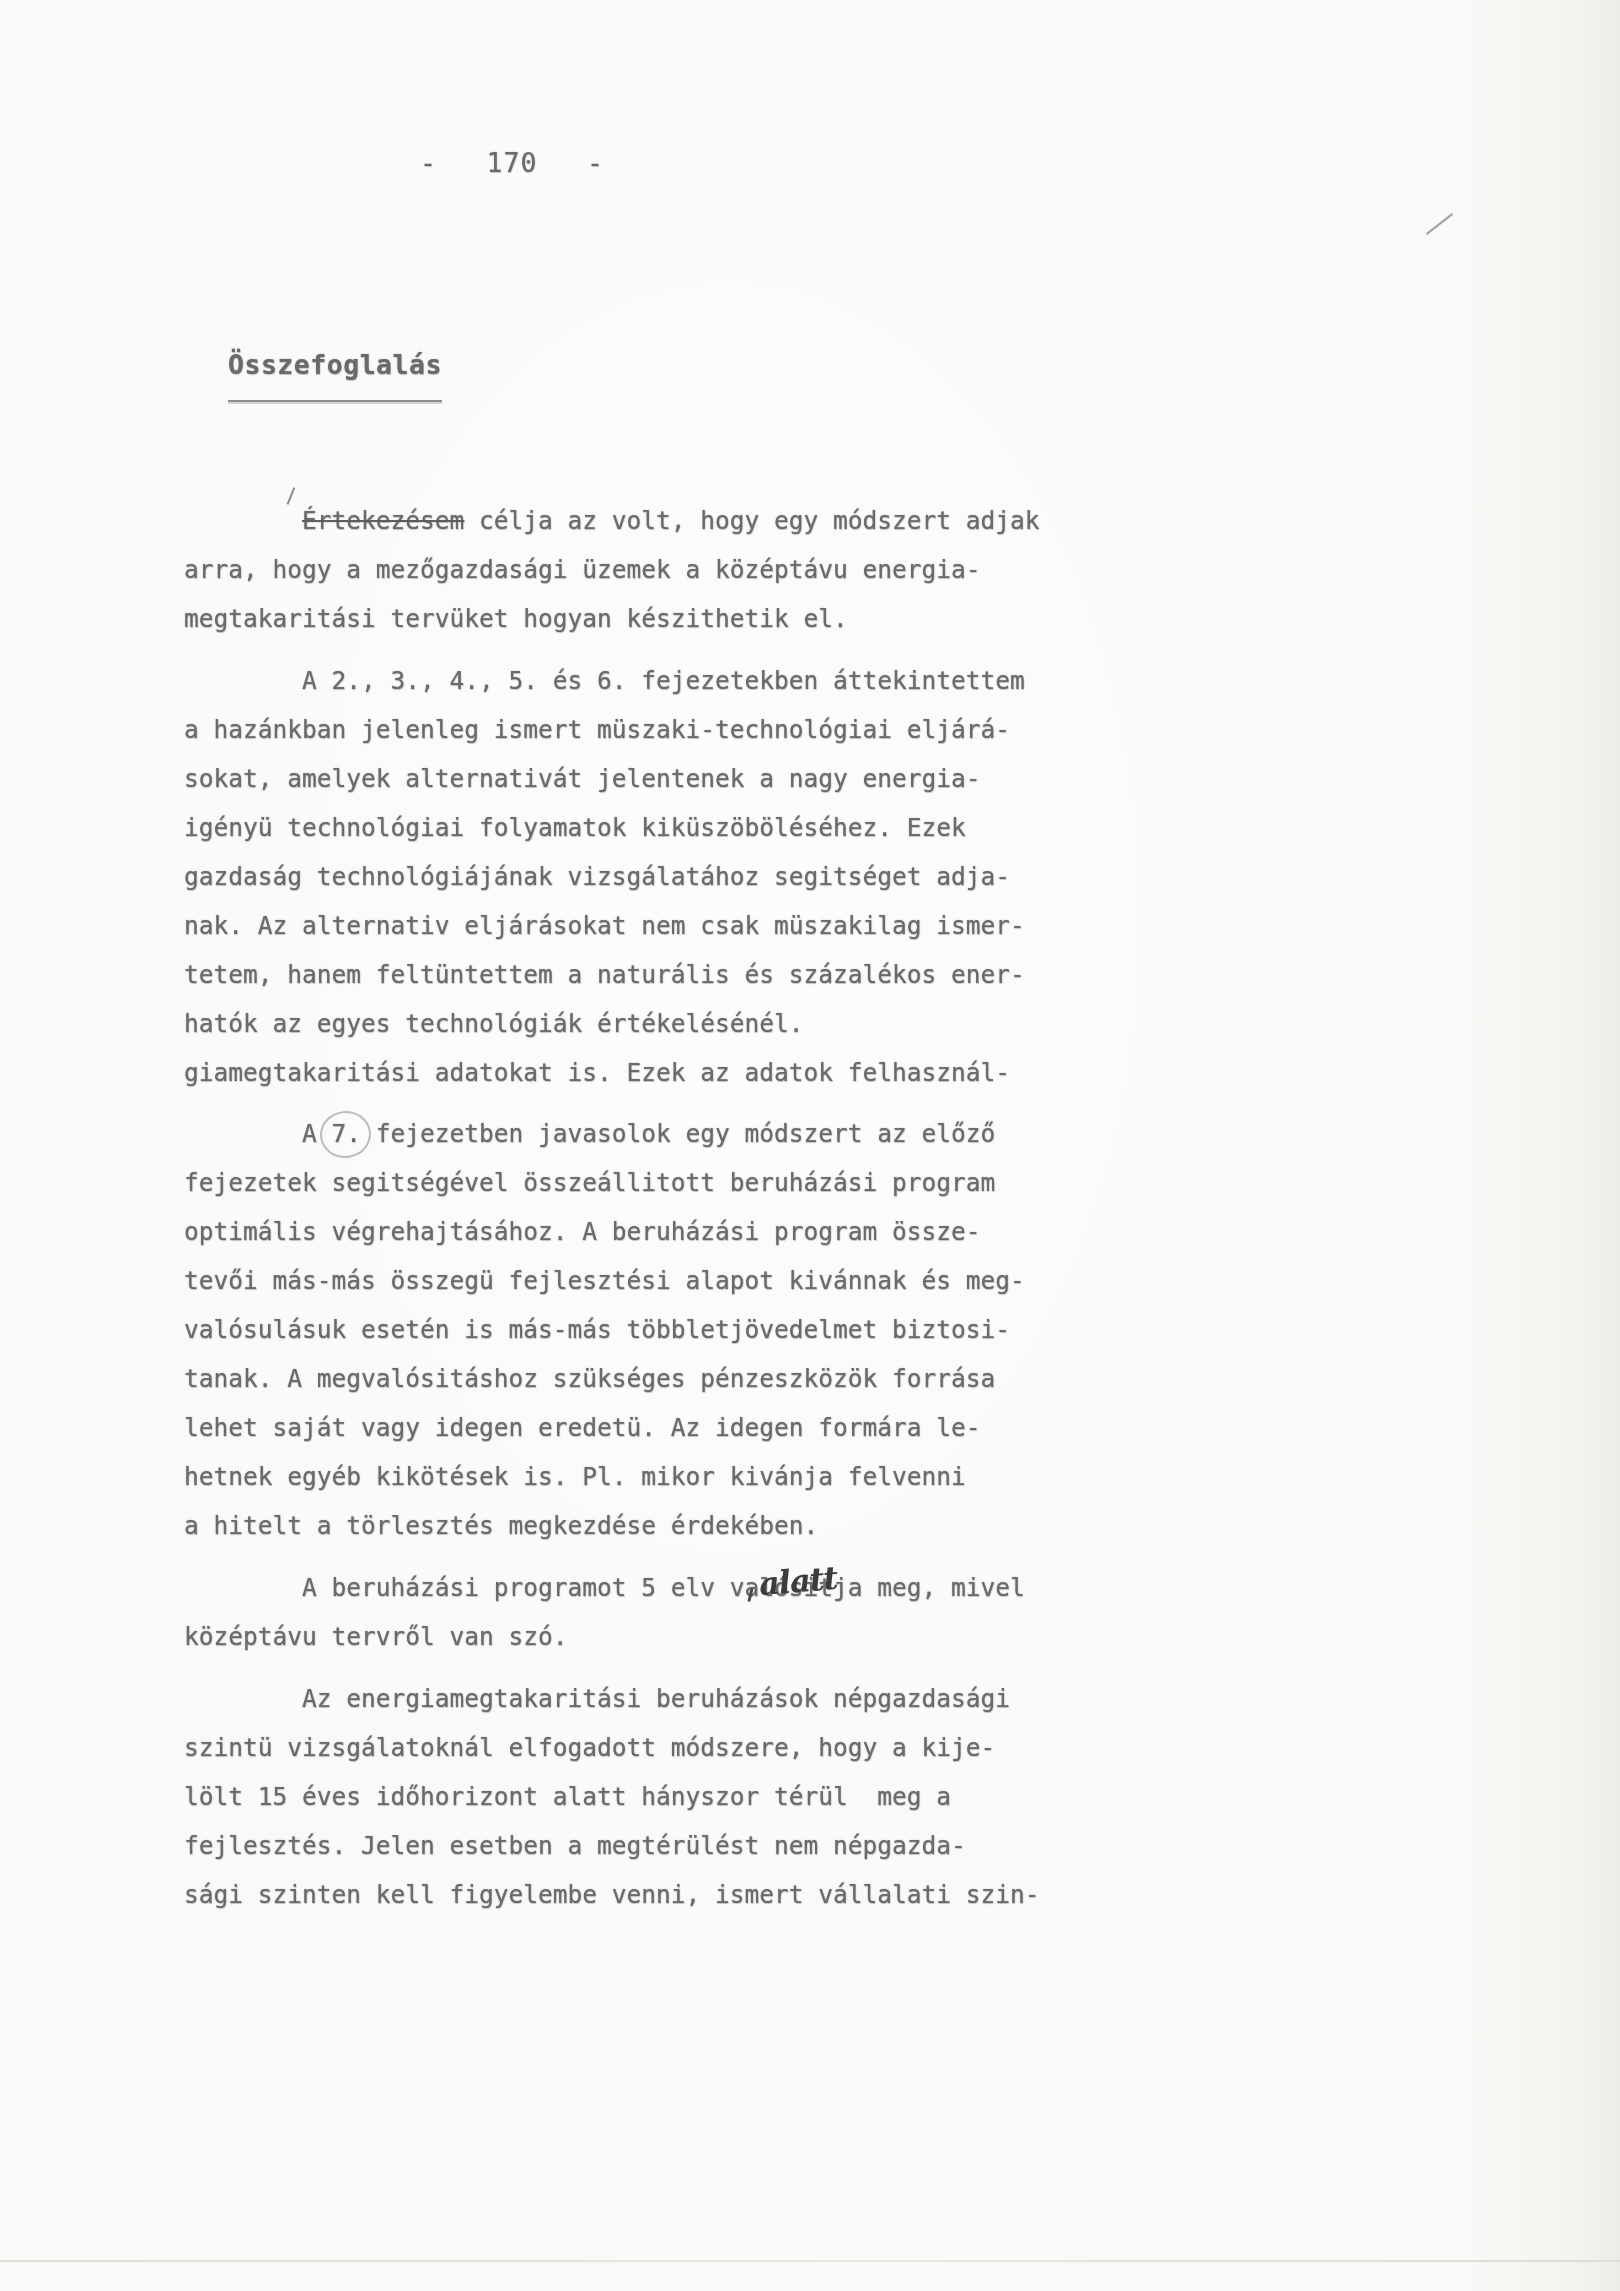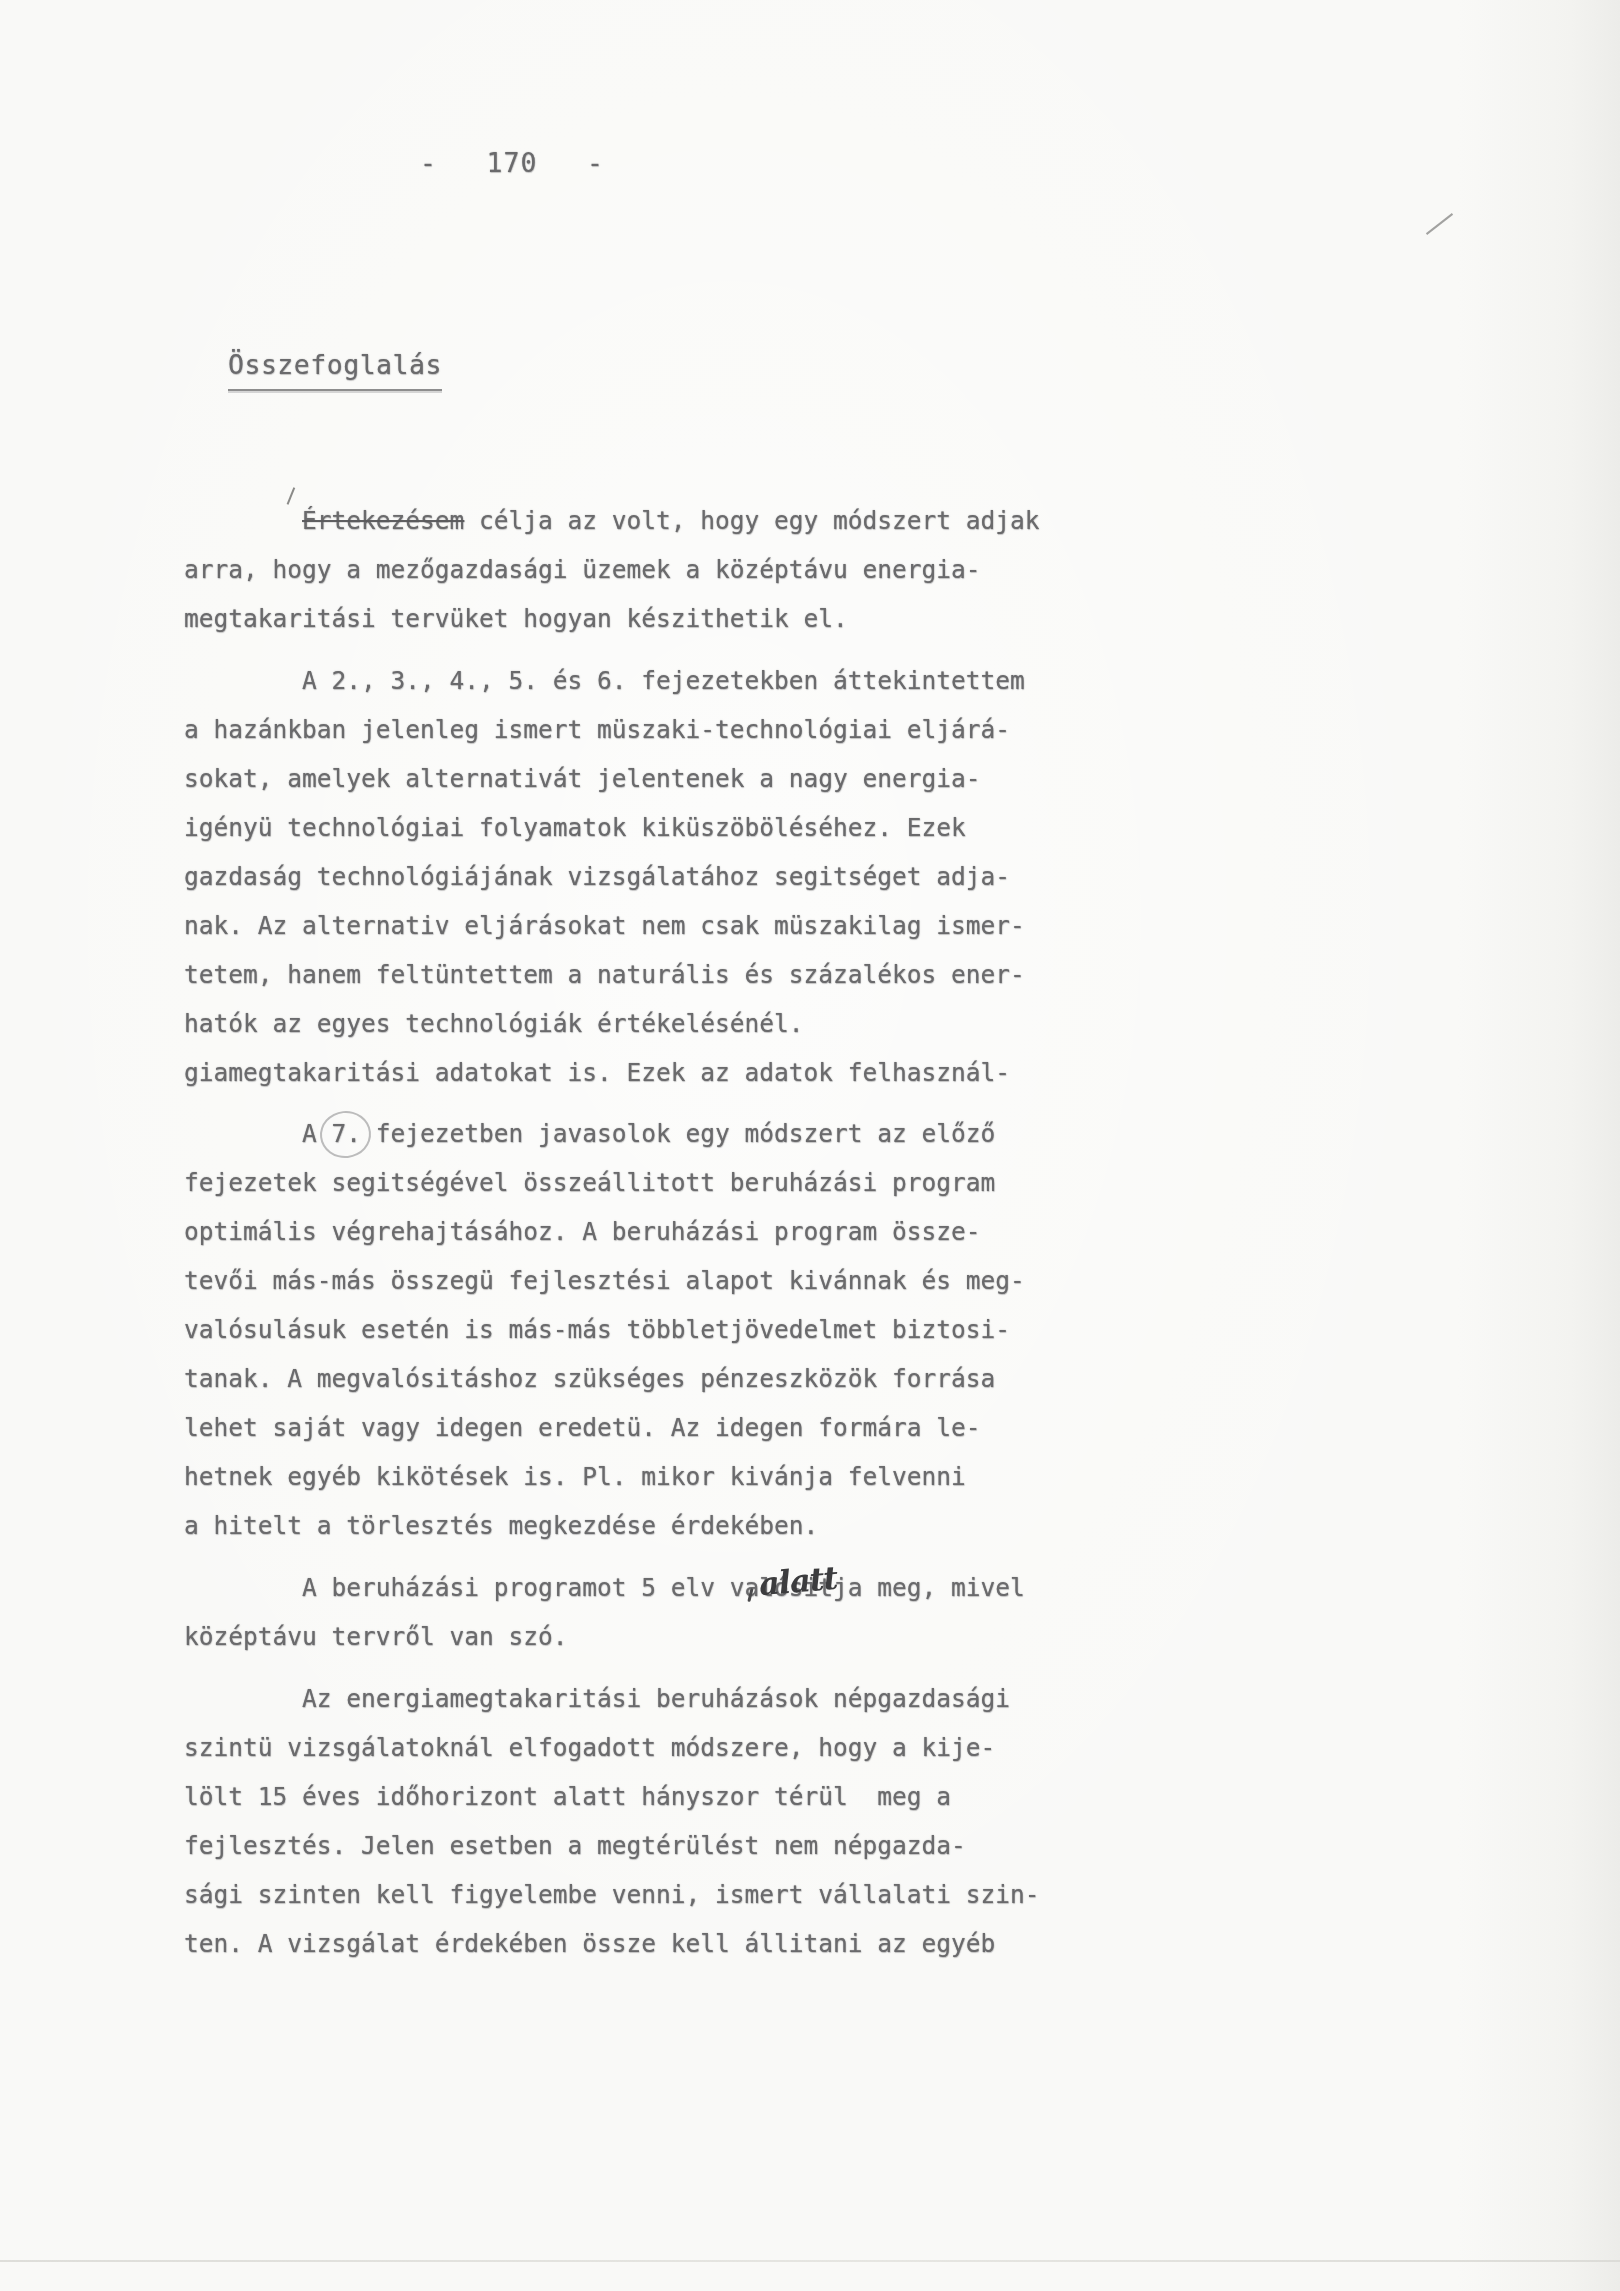--- a/index.html
+++ b/index.html
@@ -33,23 +33,23 @@
     width: 184px;
     display: flex;
     justify-content: space-between;
     font-size: 26.5px;
     letter-spacing: 1px;
   }
   .heading {
     position: absolute;
     left: 228px; top: 349px;
     font-size: 26.5px;
-    font-weight: normal;
+    font-weight: bold;
     letter-spacing: 0.5px;
-    padding-bottom: 9px;
+    padding-bottom: 20px;
     border-bottom: 2.9px solid rgba(104,104,106,0.75);
     box-shadow: 0 2px 0 rgba(104,104,106,0.25);
   }
   .text-block {
     position: absolute;
     left: 176px; top: 488px;
     width: 843px;
     font-size: 24.5px;
   }
   .paragraph { margin: 8px; }
@@ -167,21 +167,20 @@
       <div class="line indent">A beruházási programot 5 elv valósitja meg, mivel</div>
       <div class="line">középtávu tervről van szó.</div>
     </div>
 
     <div class="paragraph">
       <div class="line indent">Az energiamegtakaritási beruházások népgazdasági</div>
       <div class="line">szintü vizsgálatoknál elfogadott módszere, hogy a kije-</div>
       <div class="line">lölt 15 éves időhorizont alatt hányszor térül  meg a</div>
       <div class="line">fejlesztés. Jelen esetben a megtérülést nem népgazda-</div>
       <div class="line">sági szinten kell figyelembe venni, ismert vállalati szin-</div>
-      <div class="line">ten. A vizsgálat érdekében össze kell állitani az egyéb</div>
     </div>
 
   </div>
 
   <div class="caret-mark"></div>
   <div class="handwritten-note">alatt</div>
 
   <div class="scan-bottom-line"></div>
 
 </div>

